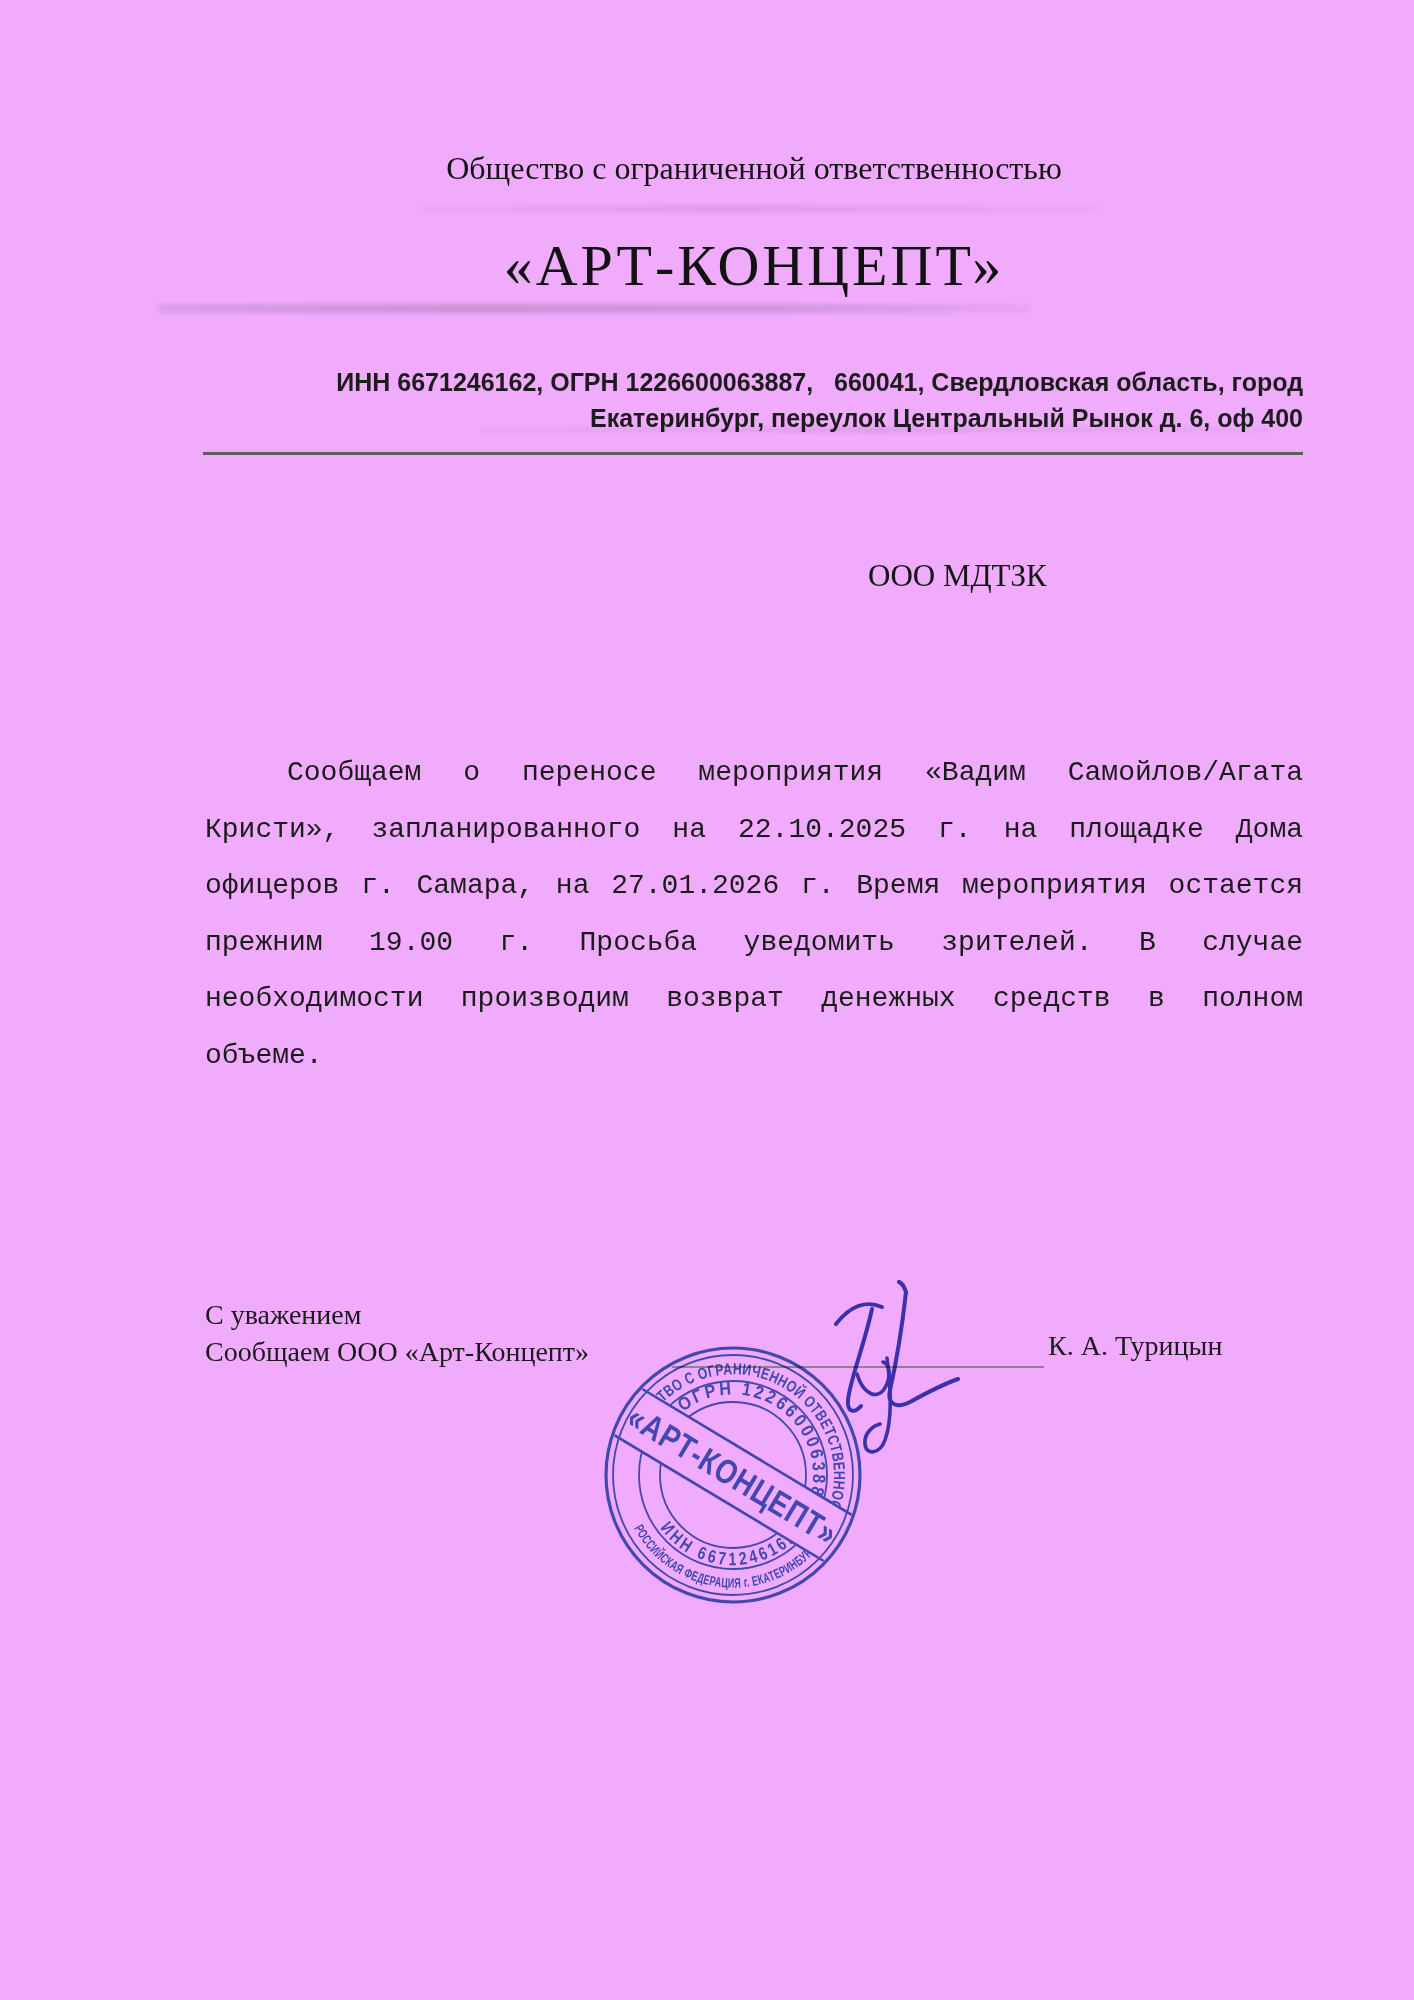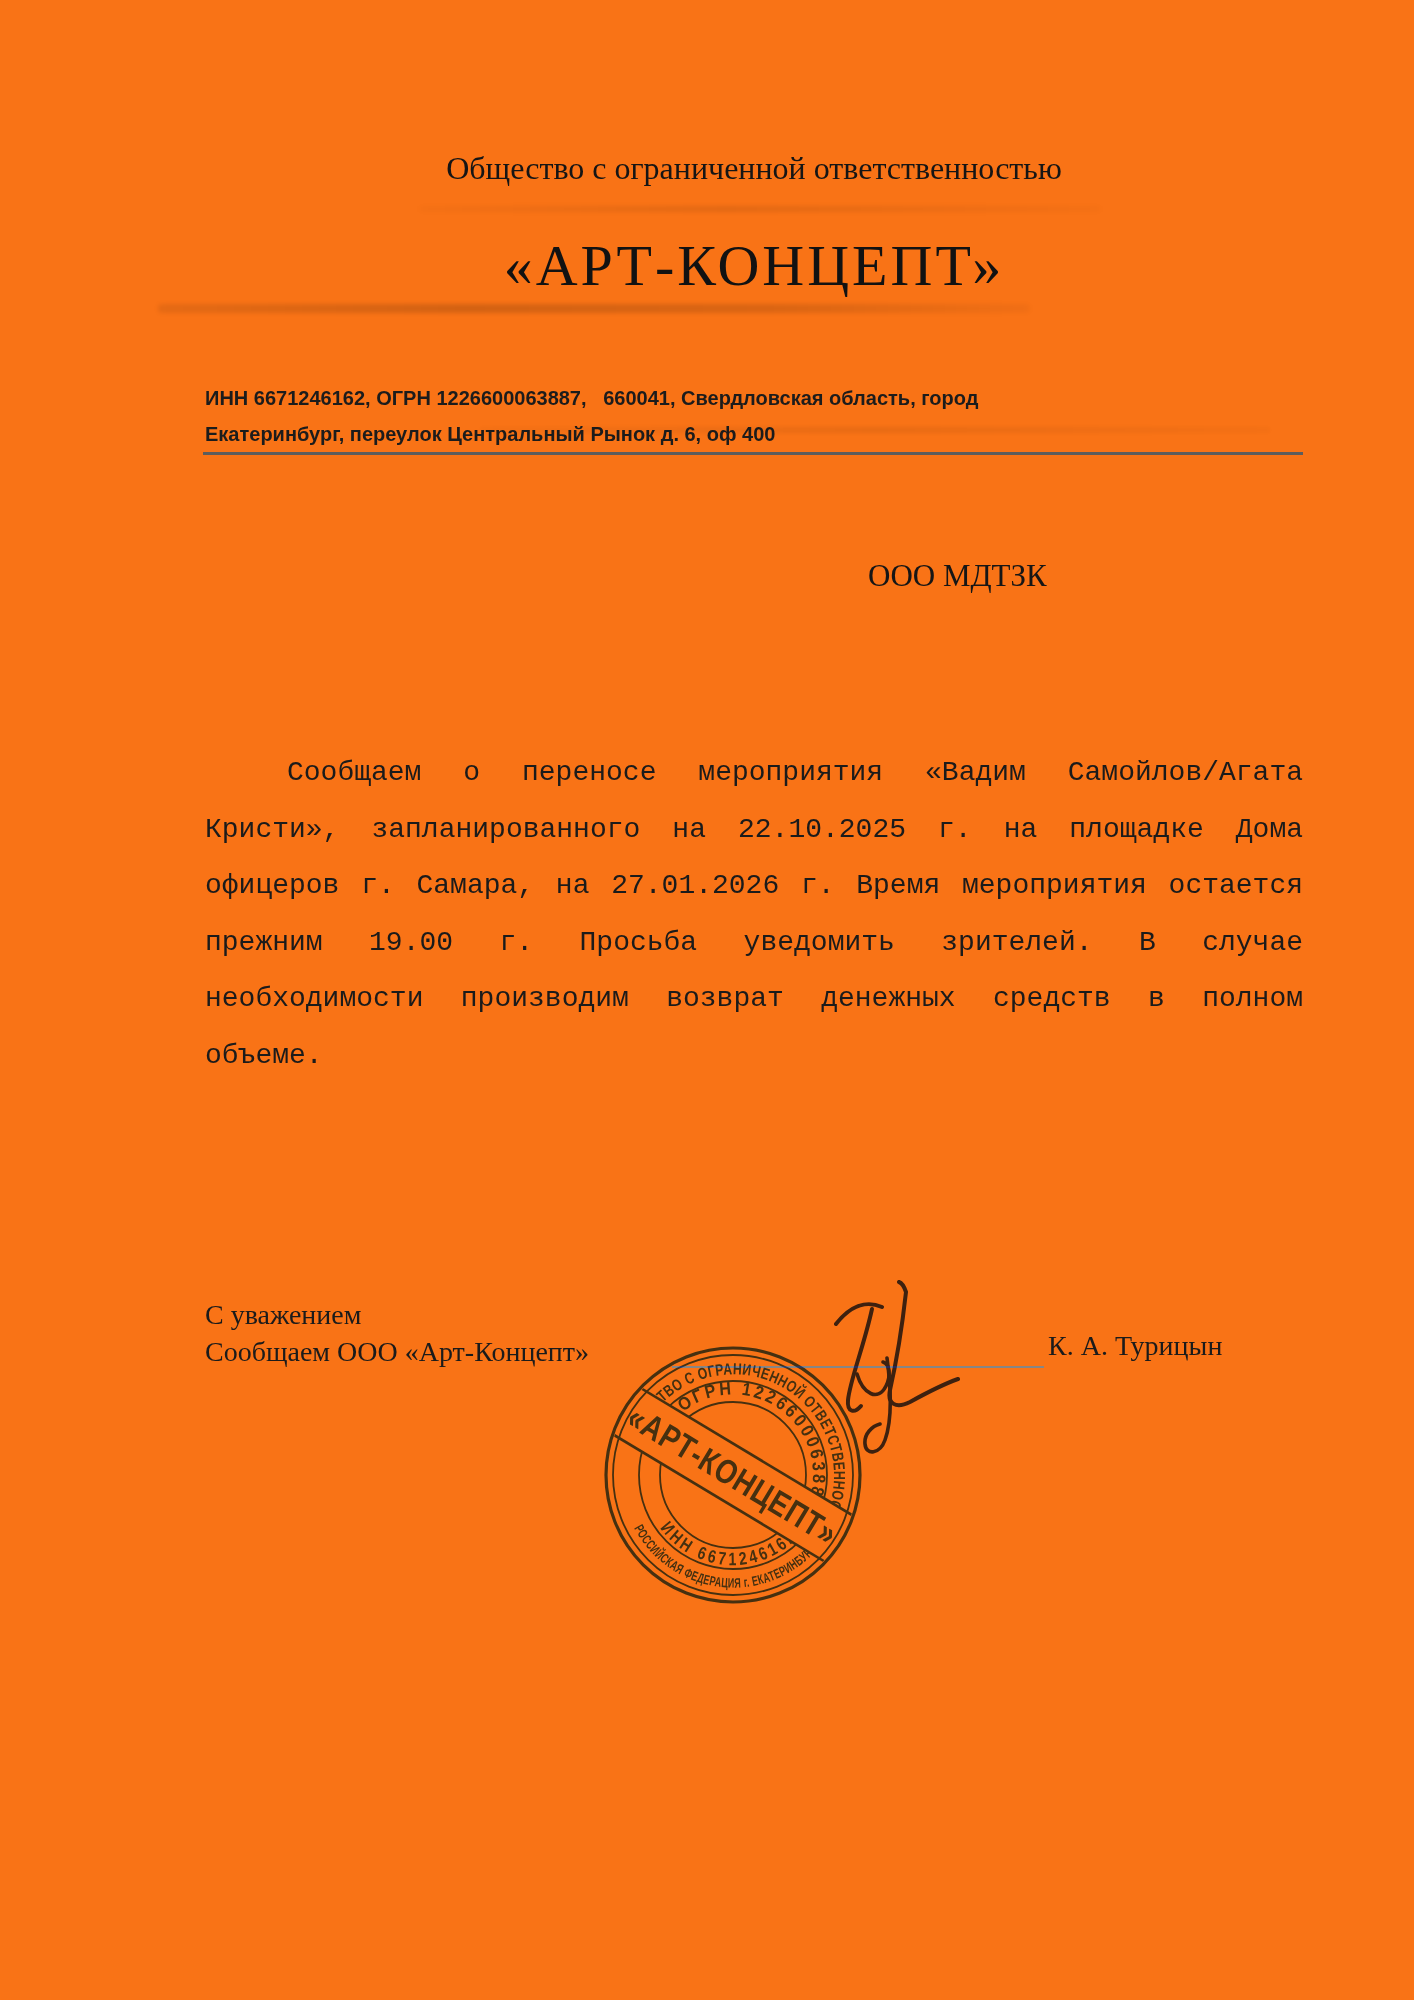--- a/index.html
+++ b/index.html
@@ -1,17 +1,17 @@
 <!DOCTYPE html>
 <html><head>
 <meta charset="utf-8">
 <style>
   html,body{margin:0;padding:0;background:#ffffff;}
   .page{
-    position:relative;width:1414px;height:2000px;background:#f97316;overflow:hidden;
+    position:relative;width:1414px;height:2000px;background:#f0abfc;overflow:hidden;
     font-family:"Liberation Serif", serif;color:#1b1b1b;
   }
   .abs{position:absolute;}
   
   .org-line{
     left:205px;top:150px;width:1098px;text-align:center;
     font-size:32px;color:#151515;
   }
   .company-title{
     left:205px;top:232px;width:1098px;text-align:center;
@@ -21,23 +21,23 @@
   .smear-1{left:420px;top:206px;width:680px;height:6px;
     background:linear-gradient(90deg,rgba(0,0,0,.02),rgba(0,0,0,.09) 45%,rgba(0,0,0,.02));
     filter:blur(2px);}
   .smear-2{left:158px;top:304px;width:872px;height:9px;border-radius:4px;
     background:linear-gradient(90deg,rgba(0,0,0,.08),rgba(0,0,0,.15) 35%,rgba(0,0,0,.12) 70%,rgba(0,0,0,.03));
     filter:blur(2px);}
   .smear-3{left:480px;top:427px;width:790px;height:6px;
     background:linear-gradient(90deg,rgba(0,0,0,.03),rgba(0,0,0,.09) 50%,rgba(0,0,0,.03));
     filter:blur(2px);opacity:.8;}
   .requisites{
-    left:205px;width:1098px;text-align:left;
+    left:205px;width:1098px;text-align:right;
     font-family:"Liberation Sans", sans-serif;font-weight:700;
-    font-size:20px;color:#1c1c1c;white-space:pre-wrap;margin-top:19px;
+    font-size:25px;color:#1c1c1c;white-space:pre-wrap;
   }
   .req-1{top:368px;}
   .req-2{top:404px;}
   .header-rule{left:203px;top:452px;width:1100px;height:3px;background:#5d5d5d;}
   
   .addressee{left:868px;top:558px;font-size:31px;color:#161616;}
   
   .body-text{left:205px;top:745px;width:1098px;font-size:28px;line-height:56.6px;
     text-align:justify;color:#1b1b1b;font-family:Liberation Mono, monospace;}
   .body-text p{margin:0;text-indent:82px;}

